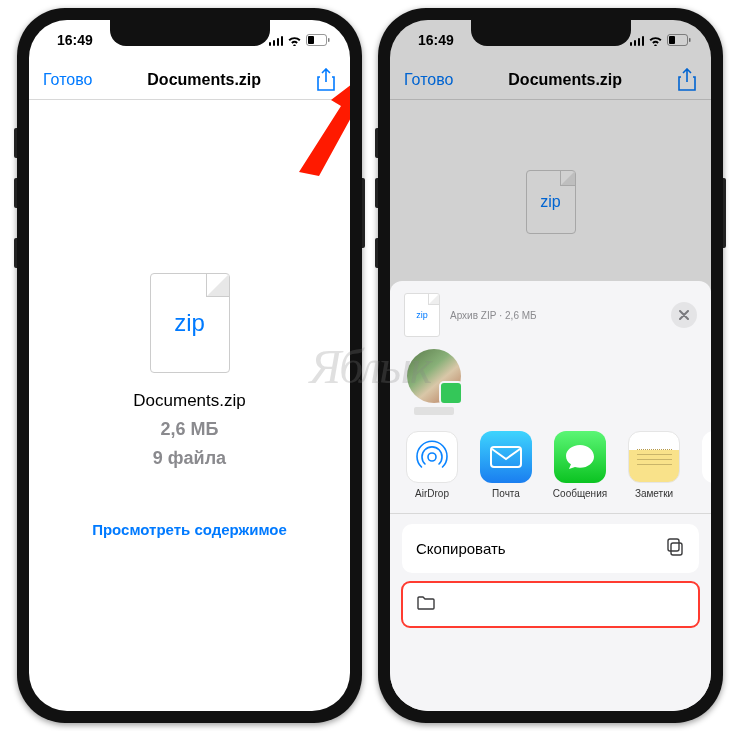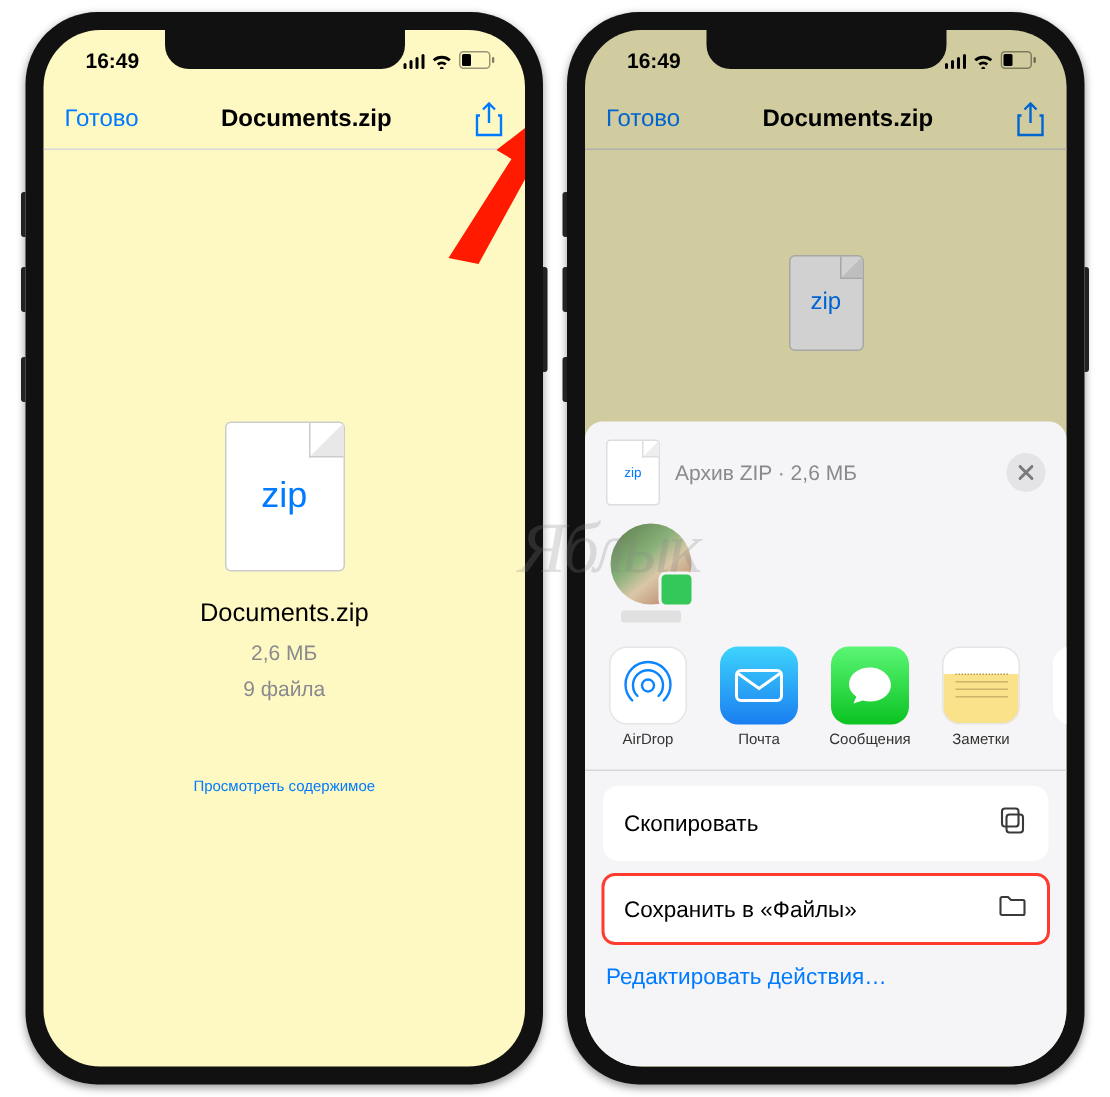--- a/index.html
+++ b/index.html
@@ -34,21 +34,21 @@
   .phone::after {
     content:"";
     position:absolute;
     right:-3px; top:170px;
     width:3px; height:70px;
     background:#222; border-radius:0 2px 2px 0;
   }
   .screen {
     width: 100%;
     height: 100%;
-    background: #fef9c3;
+    background: #ffffff;
     border-radius: 38px;
     overflow: hidden;
     position: relative;
   }
   .notch {
     position: absolute;
     top: 0; left: 50%;
     transform: translateX(-50%);
     width: 160px; height: 26px;
     background: #111;
@@ -112,22 +112,22 @@
   .file-icon span {
     color:#007aff; font-size:24px; font-weight:400;
   }
   .file-icon.small {
     width:50px; height:64px; margin-bottom:0;
   }
   .file-icon.small span { font-size:16px; }
   .file-icon.small::before { width:14px; height:14px; }
 
   .file-name { font-size:17px; color:#000; margin-top: -70px;}
-  .file-meta { font-size:14px; color:#8a8a8e; }
-  .view-link { color:#007aff; font-size:10px; margin-top:44px; }
+  .file-meta { font-size:18px; color:#8a8a8e;font-weight:bold; }
+  .view-link { color:#007aff; font-size:15px; margin-top:44px;font-weight:bold; }
 
   
   .dim-overlay { position:absolute; inset:0; background:rgba(0,0,0,0.18); z-index:5; }
   .preview-bg {
     position:absolute; top:80px; left:0; right:0; bottom:0;
     display:flex; align-items:flex-start; justify-content:center;
     padding-top:70px;
   }
   .share-sheet {
     position:absolute;
@@ -153,21 +153,21 @@
     font-size:9px; color:#007aff;
     position:relative;
   }
   .sheet-thumb::before{
     content:""; position:absolute; top:0; right:0; width:10px;height:10px;
     background:linear-gradient(135deg,transparent 49%,#eee 51%);
     border-bottom:1px solid #ddd; border-left:1px solid #ddd;
   }
   .sheet-titles { flex:1; }
   .sheet-title { font-size:14px; font-weight:500; }
-  .sheet-sub { font-size:14px; color:#8a8a8e; }
+  .sheet-sub { font-size:10px; color:#8a8a8e; }
   .close-btn {
     width:26px; height:26px; border-radius:50%;
     background:#e4e4e6; color:#7a7a7e;
     display:flex;align-items:center;justify-content:center;
     font-size:14px; font-weight:bold;
   }
   .contacts-row { display:flex; gap:14px; padding:0 14px 4px 14px; }
   .contact {
     display:flex; flex-direction:column; align-items:center; gap:4px;
     width:60px;
@@ -228,21 +228,20 @@
   .wm {
     position:absolute;
     left:50%; top:50%;
     transform:translate(-50%,-50%);
     font-size:48px; color:rgba(130,130,130,0.25);
     font-family: Georgia, serif;
     font-style: italic;
     pointer-events:none;
     z-index: 200;
     letter-spacing: -2px;
-    margin-left: 36px;
   }
 </style>
 </head>
 <body>
 
 <div class="phone">
   <div class="screen">
     <div class="notch"></div>
 
     <div class="status-bar">
@@ -414,26 +413,24 @@
         <div class="action">
           <span>Скопировать</span>
           <span>
             <svg width="20" height="20" viewBox="0 0 20 20" fill="none" stroke="#3a3a3c" stroke-width="1.4">
                 <rect x="6" y="6" width="11" height="12" rx="2"></rect>
                 <rect x="3" y="2" width="11" height="12" rx="2"></rect>
               </svg>
           </span>
         </div>
         <div class="action highlight">
-          <span>Сохранить в «Файлы»</span>
           <span>
             <svg width="20" height="16" viewBox="0 0 20 16" fill="none" stroke="#3a3a3c" stroke-width="1.4">
                 <path d="M2 3a1 1 0 011-1h4l2 2h8a1 1 0 011 1v8a1 1 0 01-1 1H3a1 1 0 01-1-1V3z"></path>
               </svg>
           </span>
         </div>
       </div>
-      <div class="edit-link">Редактировать действия…</div>
     </div>
   </div>
 </div>
 
 <div class="wm">Яблык</div>
 
 </body></html>

